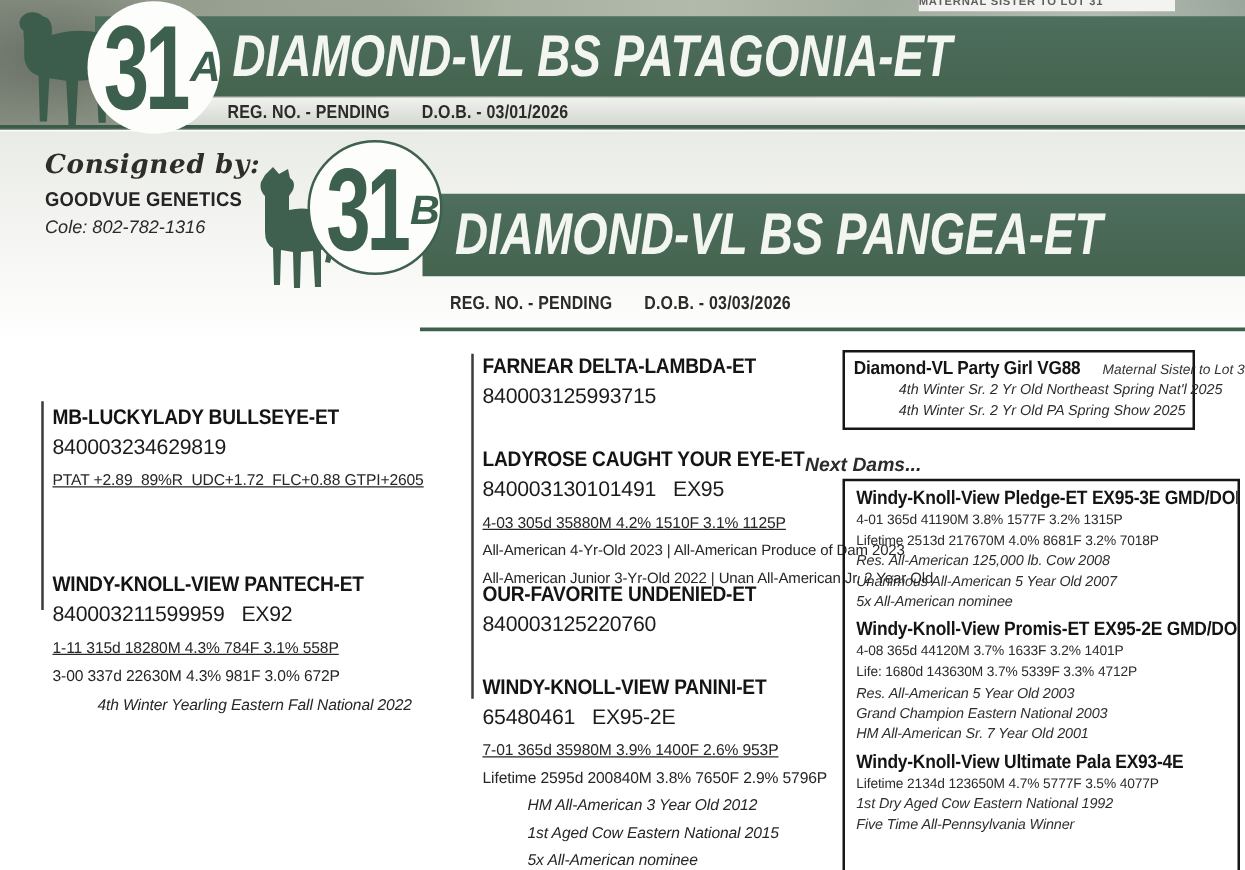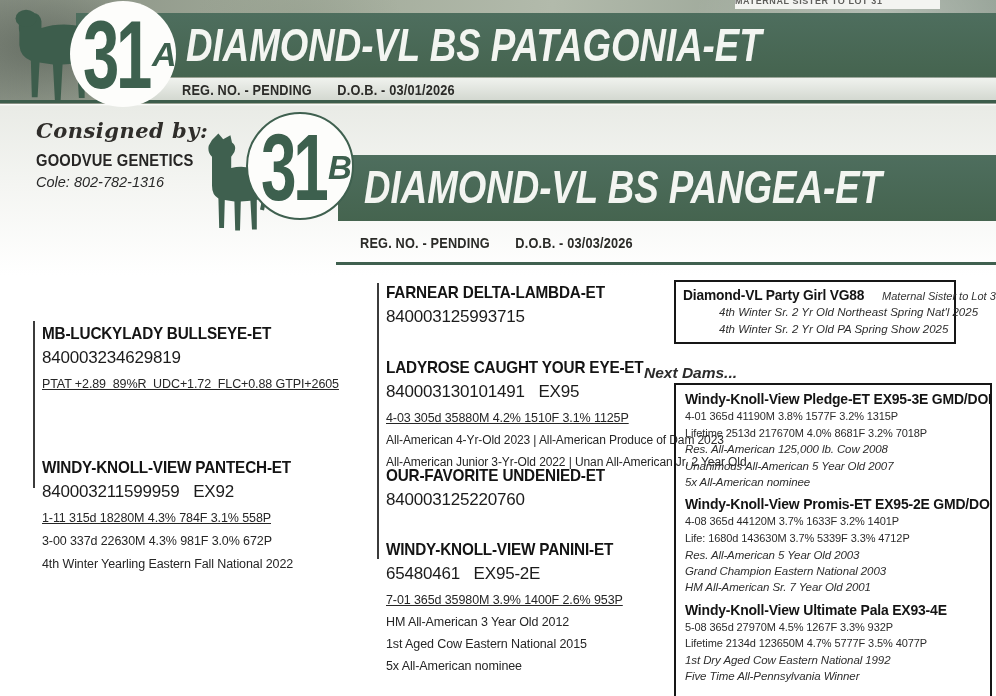--- a/index.html
+++ b/index.html
@@ -47,21 +47,21 @@
   
   .band-b{position:absolute;left:338px;top:155px;right:0;height:66px;background:linear-gradient(180deg,#4e6e5e,#45644f);z-index:1;}
   .circle-b{border:2.5px solid #3f604f;}
   
   .vrule{position:absolute;width:1.5px;background:#3b3b3b;z-index:1;}
   .ped-block{position:absolute;z-index:1;}
   .ped-name{font-size:17px;font-weight:800;color:#141414;line-height:20px;letter-spacing:-.2px;transform:scaleX(.90);transform-origin:left top;white-space:pre;}
   .ped-reg{font-size:17px;font-weight:400;color:#1b1b1b;line-height:20px;margin-top:4px;white-space:pre;letter-spacing:-.2px;}
   .ped-stat{font-size:12.5px;color:#262626;line-height:23px;white-space:pre;letter-spacing:-.1px;}
   .ped-stat.first{margin-top:5px;text-decoration:underline;}
-  .ped-note{}
+  .ped-note{font-style:italic;margin-left:36px;}
   
   .sister-box{position:absolute;left:674px;top:280px;width:264px;border:2px solid #161616;padding:4px 7px 5px;z-index:1;background:transparent;}
   .sister-row{white-space:nowrap;}
   .sister-name{font-size:15px;font-weight:800;color:#141414;letter-spacing:-.2px;display:inline-block;transform:scaleX(.92);transform-origin:left bottom;}
   .sister-tag{font-size:11px;font-style:italic;color:#333;margin-left:2px;}
   .sister-note{font-size:11.5px;font-style:italic;color:#2e2e2e;line-height:16.5px;white-space:nowrap;margin-left:36px;}
   .nextdams-label{position:absolute;left:644px;top:364px;font-style:italic;font-size:15.5px;font-weight:600;color:#2b2b2b;z-index:1;}
   .nextdams-box{position:absolute;left:674px;top:383px;width:296px;height:309px;border:2px solid #161616;padding:5px 9px 0;box-sizing:content-box;overflow:hidden;z-index:1;}
   .nd-name{font-size:15.5px;font-weight:800;color:#141414;line-height:18px;letter-spacing:-.2px;transform:scaleX(.90);transform-origin:left top;white-space:nowrap;}
   .nd-name.gap{margin-top:5px;}
@@ -167,20 +167,21 @@
 
   <div class="ped-block" style="left:386px;top:466px;width:300px">
     <div class="ped-name">OUR-FAVORITE UNDENIED-ET</div>
     <div class="ped-reg">840003125220760</div>
   </div>
 
   <div class="ped-block" style="left:386px;top:540px;width:300px">
     <div class="ped-name">WINDY-KNOLL-VIEW PANINI-ET</div>
     <div class="ped-reg">65480461   EX95-2E</div>
     <div class="ped-stat first" style="line-height:22px">7-01 365d 35980M 3.9% 1400F 2.6% 953P</div>
+    <div class="ped-stat" style="line-height:22px">Lifetime 2595d 200840M 3.8% 7650F 2.9% 5796P</div>
     <div class="ped-stat ped-note" style="line-height:22px">HM All-American 3 Year Old 2012</div>
     <div class="ped-stat ped-note" style="line-height:22px">1st Aged Cow Eastern National 2015</div>
     <div class="ped-stat ped-note" style="line-height:22px">5x All-American nominee</div>
   </div>
 
   <div class="sister-box">
     <div class="sister-row">
       <span class="sister-name">Diamond-VL Party Girl VG88</span><span class="sister-tag">Maternal Sister to Lot 31</span>
     </div>
     <div class="sister-note">4th Winter Sr. 2 Yr Old Northeast Spring Nat'l 2025</div>
@@ -204,21 +205,20 @@
       <div class="nd-name gap">Windy-Knoll-View Promis-ET EX95-2E GMD/DOM</div>
       <div class="nd-stat">4-08 365d 44120M 3.7% 1633F 3.2% 1401P</div>
       <div class="nd-stat">Life: 1680d 143630M 3.7% 5339F 3.3% 4712P</div>
       <div class="nd-note">Res. All-American 5 Year Old 2003</div>
       <div class="nd-note">Grand Champion Eastern National 2003</div>
       <div class="nd-note">HM All-American Sr. 7 Year Old 2001</div>
     </div>
 
     <div>
       <div class="nd-name gap">Windy-Knoll-View Ultimate Pala EX93-4E</div>
-      <div class="nd-stat">5-08 365d 27970M 4.5% 1267F 3.3% 932P</div>
       <div class="nd-stat">Lifetime 2134d 123650M 4.7% 5777F 3.5% 4077P</div>
       <div class="nd-note">1st Dry Aged Cow Eastern National 1992</div>
       <div class="nd-note">Five Time All-Pennsylvania Winner</div>
     </div>
 
   </div>
 
 </div>
 
 </body></html>

